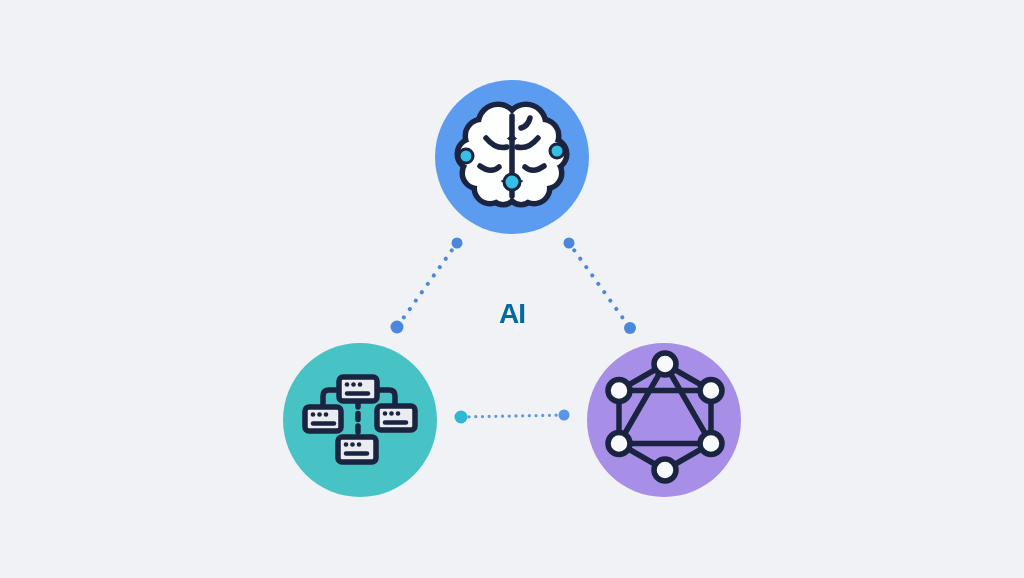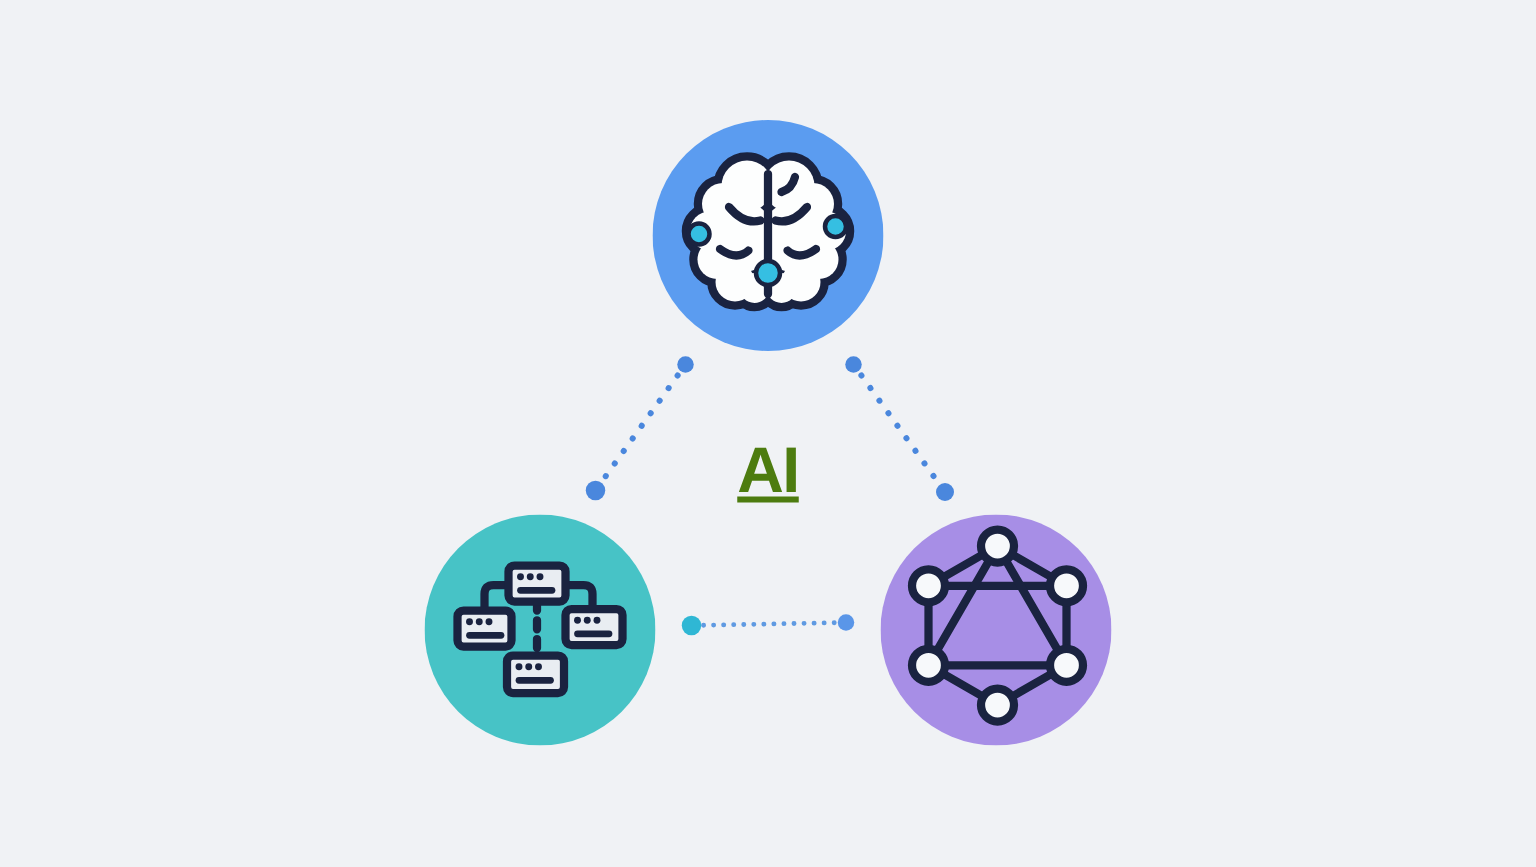--- a/index.html
+++ b/index.html
@@ -30,26 +30,25 @@
   .node-right  { left: 587px; top: 343px; }
   .center-label {
     position: absolute;
     left: 450px;
     top: 288px;
     width: 124px;
     height: 52px;
     display: flex;
     align-items: center;
     justify-content: center;
-    font-size: 43px;
+    font-size: 28px;
     font-weight: bold;
     letter-spacing: -1px;
-    color: #4d7c0f;
+    color: #0369a1;
     user-select: none;
-    text-decoration: underline;
   }
 </style>
 </head>
 <body>
 
 <div class="canvas">
 
   <svg class="connectors" width="1024" height="578" viewBox="0 0 1024 578">
 
     <line x1="457" y1="243" x2="397" y2="327" stroke-width="4" stroke-linecap="round" stroke-dasharray="0.1 10.2" stroke-dashoffset="-9" stroke="#4a87dd"></line>

